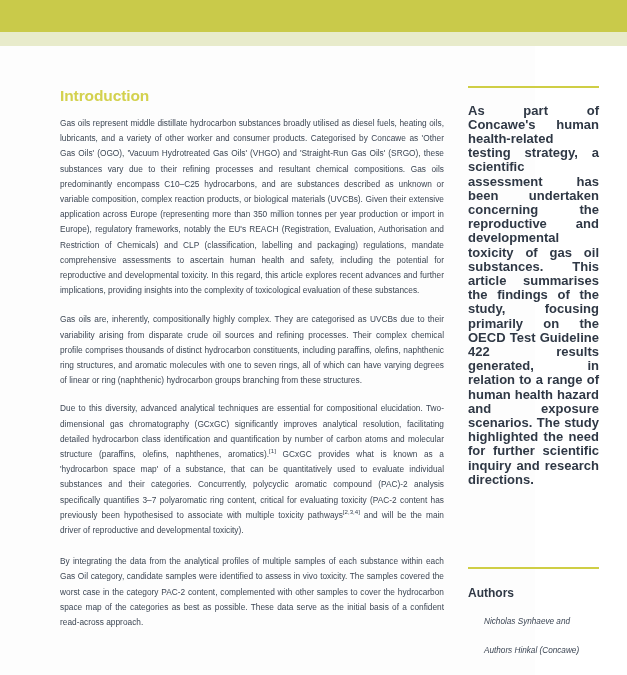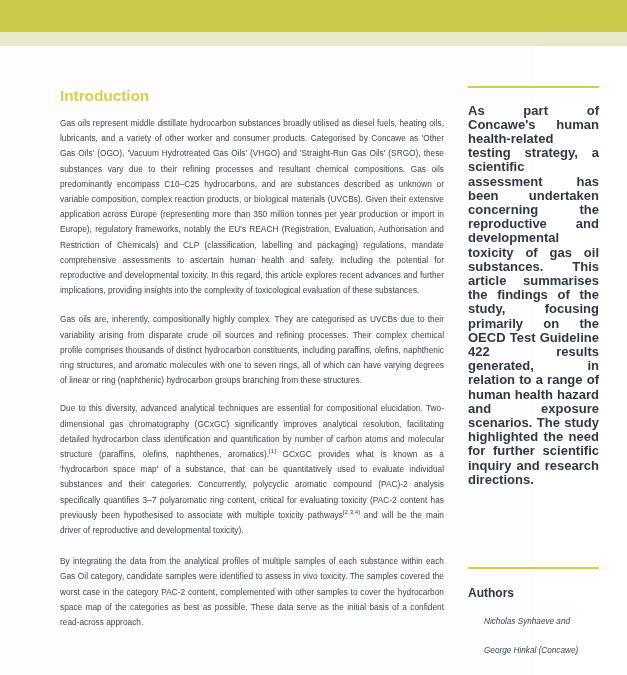--- a/index.html
+++ b/index.html
@@ -159,19 +159,19 @@
 
       <p class="side-text">As part of Concawe's human health-related testing strategy, a scientific assessment has been undertaken concerning the reproductive and developmental toxicity of gas oil substances. This article summarises the findings of the study, focusing primarily on the OECD Test Guideline 422 results generated, in relation to a range of human health hazard and exposure scenarios. The study highlighted the need for further scientific inquiry and research directions.</p>
 
       <div class="side-gap"></div>
 
       <div class="side-rule second"></div>
 
       <div class="authors-block">
         <div class="authors-title">Authors</div>
         <div class="authors-name">Nicholas Synhaeve and</div>
-        <div class="authors-name">George Hinkal (Concawe)</div>
+        <div class="authors-name">Authors Hinkal (Concawe)</div>
       </div>
 
     </div>
 
   </div>
 </div>
 
 </body></html>

